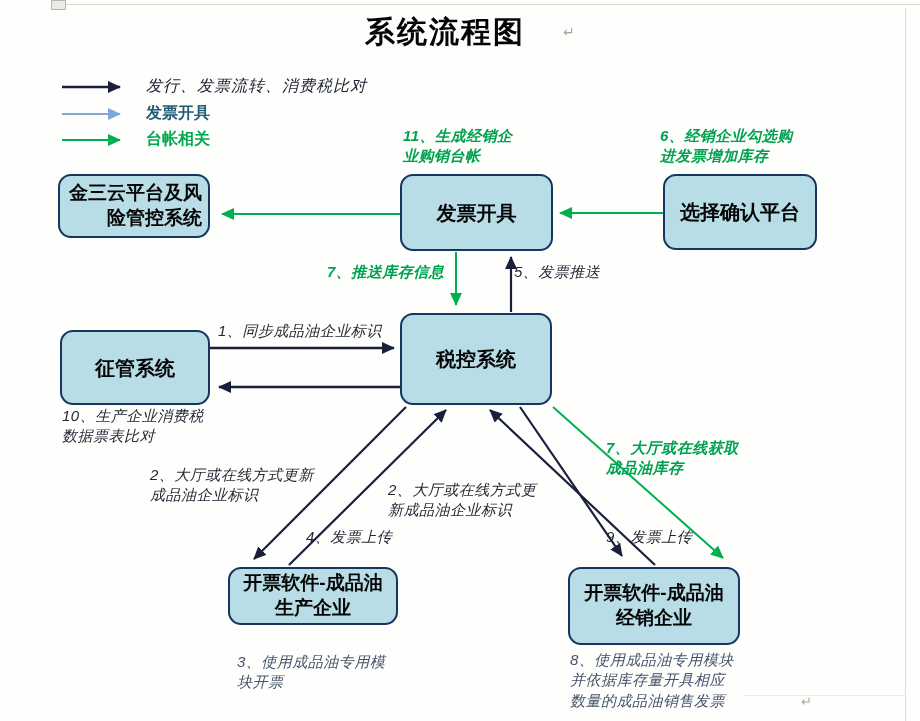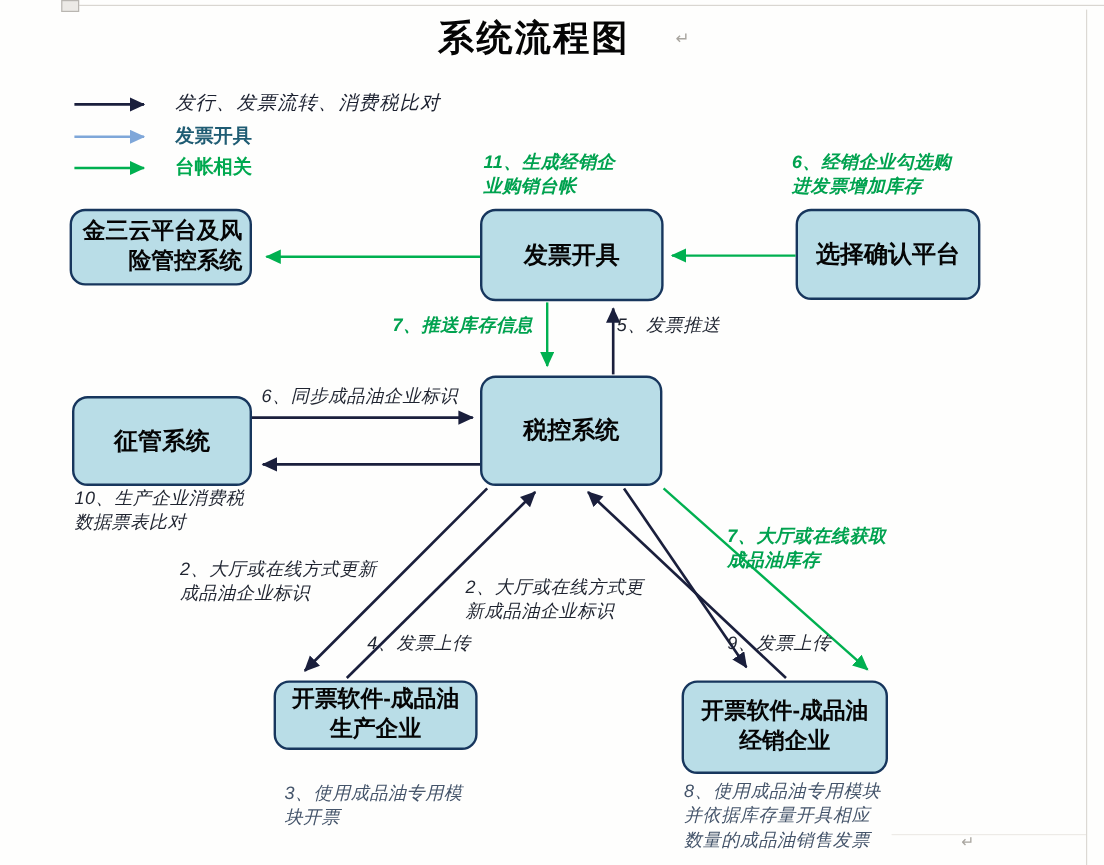--- a/index.html
+++ b/index.html
@@ -145,21 +145,21 @@
     </g>
     <g>
       <line x1="553" y1="407" x2="723" y2="558" stroke="#00b050" stroke-width="2" marker-end="url(#mG)"></line>
     </g>
   </svg>
 
   <div class="elabel green" style="left:403px;top:126px;width:122px;">11、生成经销企业购销台帐</div>
   <div class="elabel green" style="left:660px;top:126px;width:138px;">6、经销企业勾选购进发票增加库存</div>
   <div class="elabel nowrap" style="left:514px;top:262px;">5、发票推送</div>
   <div class="elabel green nowrap" style="left:327px;top:262px;">7、推送库存信息</div>
-  <div class="elabel nowrap" style="left:218px;top:321px;">6、同步成品油企业标识</div>
+  <div class="elabel nowrap" style="left:218px;top:321px;">1、同步成品油企业标识</div>
   <div class="elabel" style="left:62px;top:406px;width:145px;">10、生产企业消费税数据票表比对</div>
   <div class="elabel" style="left:150px;top:465px;width:172px;">2、大厅或在线方式更新成品油企业标识</div>
   <div class="elabel nowrap" style="left:306px;top:527px;">4、发票上传</div>
   <div class="elabel" style="left:388px;top:480px;width:157px;">2、大厅或在线方式更新成品油企业标识</div>
   <div class="elabel nowrap" style="left:606px;top:527px;">9、发票上传</div>
   <div class="elabel green" style="left:606px;top:438px;width:145px;">7、大厅或在线获取成品油库存</div>
   <div class="elabel muted" style="left:237px;top:652px;width:152px;">3、使用成品油专用模块开票</div>
   <div class="elabel muted" style="left:570px;top:650px;width:168px;">8、使用成品油专用模块并依据库存量开具相应数量的成品油销售发票</div>
 
 </div>

